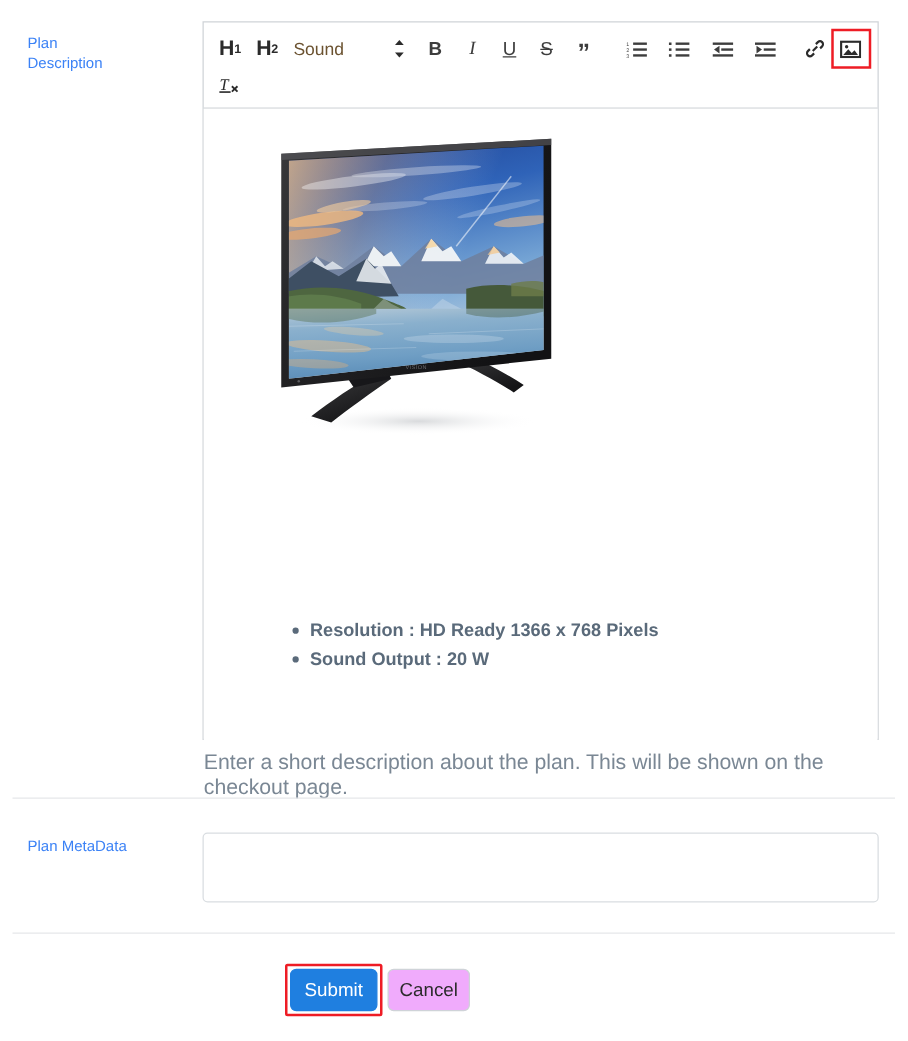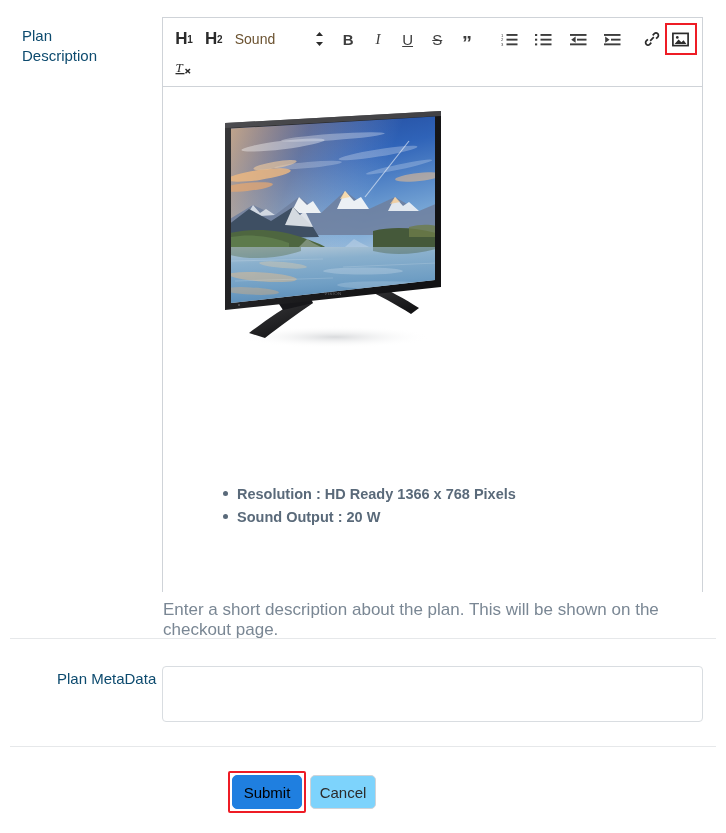--- a/index.html
+++ b/index.html
@@ -6,22 +6,22 @@
   html, body {
     margin: 0; padding: 0;
     width: 726px; height: 833px;
     background: #ffffff;
     font-family: "Liberation Sans", sans-serif;
     -webkit-font-smoothing: antialiased;
   }
   .page { position: relative; width: 726px; height: 833px; overflow: hidden; background:#fff; }
   .field-label {
     position: absolute;
-    font-size: 15px;
-    color: #0c4a6e;
+    font-size: 12px;
+    color: #3b82f6;
     line-height: 1.35;
     font-family: "Liberation Sans", sans-serif;
   }
 
   
   .editor-wrap {
     position: absolute;
     left: 162px; top: 17px;
     width: 541px; height: 575px;
     border: 1px solid #cfd3d8;
@@ -87,21 +87,21 @@
     position: absolute;
     left: 50px; top: 18px;
     width: 245px; height: 245px;
   }
 
   
   .spec-list {
     position: absolute;
     left: 48px; top: 392px;
     width: 340px;
-    margin: 4px;
+    margin: 15px;
     padding: 0 0 0 22px;
     list-style: none;
     color: #5a6a7a;
     font-size: 14.5px;
     font-weight: 700;
     line-height: 1.55;
     font-family: "Liberation Sans", sans-serif;
   }
   .spec-list li { position: relative; margin: 0 0 1px 0; }
   .spec-list li::before {
@@ -154,35 +154,35 @@
     cursor: pointer;
     display: flex;
     align-items: center;
     justify-content: center;
     border: 1px solid transparent;
   }
   .btn-submit {
     left: 232px; top: 775px;
     width: 70px;
     background: #1f7fe0;
-    color: #000000;
+    color: #ffffff;
     border-color: #1f7fe0;
   }
   .btn-submit-hl {
     position: absolute;
     left: 228px; top: 771px;
     width: 78px; height: 42px;
     border: 2px solid #ee1c25;
     border-radius: 2px;
     pointer-events: none;
   }
   .btn-cancel {
     left: 310px; top: 775px;
     width: 66px;
-    background: #7dd3fc;
+    background: #f0abfc;
     color: #2b2b2b;
     border: 1px solid #cfd3d8;
   }
 </style>
 </head>
 <body>
 
 <div class="page">
 
   <div class="field-label" style="left:22px; top:26px; width:130px;">
@@ -457,21 +457,21 @@
         <li>Resolution : HD Ready 1366 x 768 Pixels</li>
         <li>Sound Output : 20 W</li>
       </ul>
     </div>
   </div>
 
   <div class="help-text">Enter a short description about the plan. This will be shown on the checkout page.</div>
 
   <div class="divider" style="top:638px;"></div>
 
-  <div class="field-label" style="left:22px; top:669px; width:140px;margin-left:35px;">Plan MetaData</div>
+  <div class="field-label" style="left:22px; top:669px; width:140px;">Plan MetaData</div>
 
   <textarea class="meta-input" placeholder="" style=""></textarea>
 
   <div class="divider" style="top:746px;"></div>
 
   <div class="btn btn-submit">Submit</div>
   <div class="btn-submit-hl"></div>
   <div class="btn btn-cancel">Cancel</div>
 
 </div>

